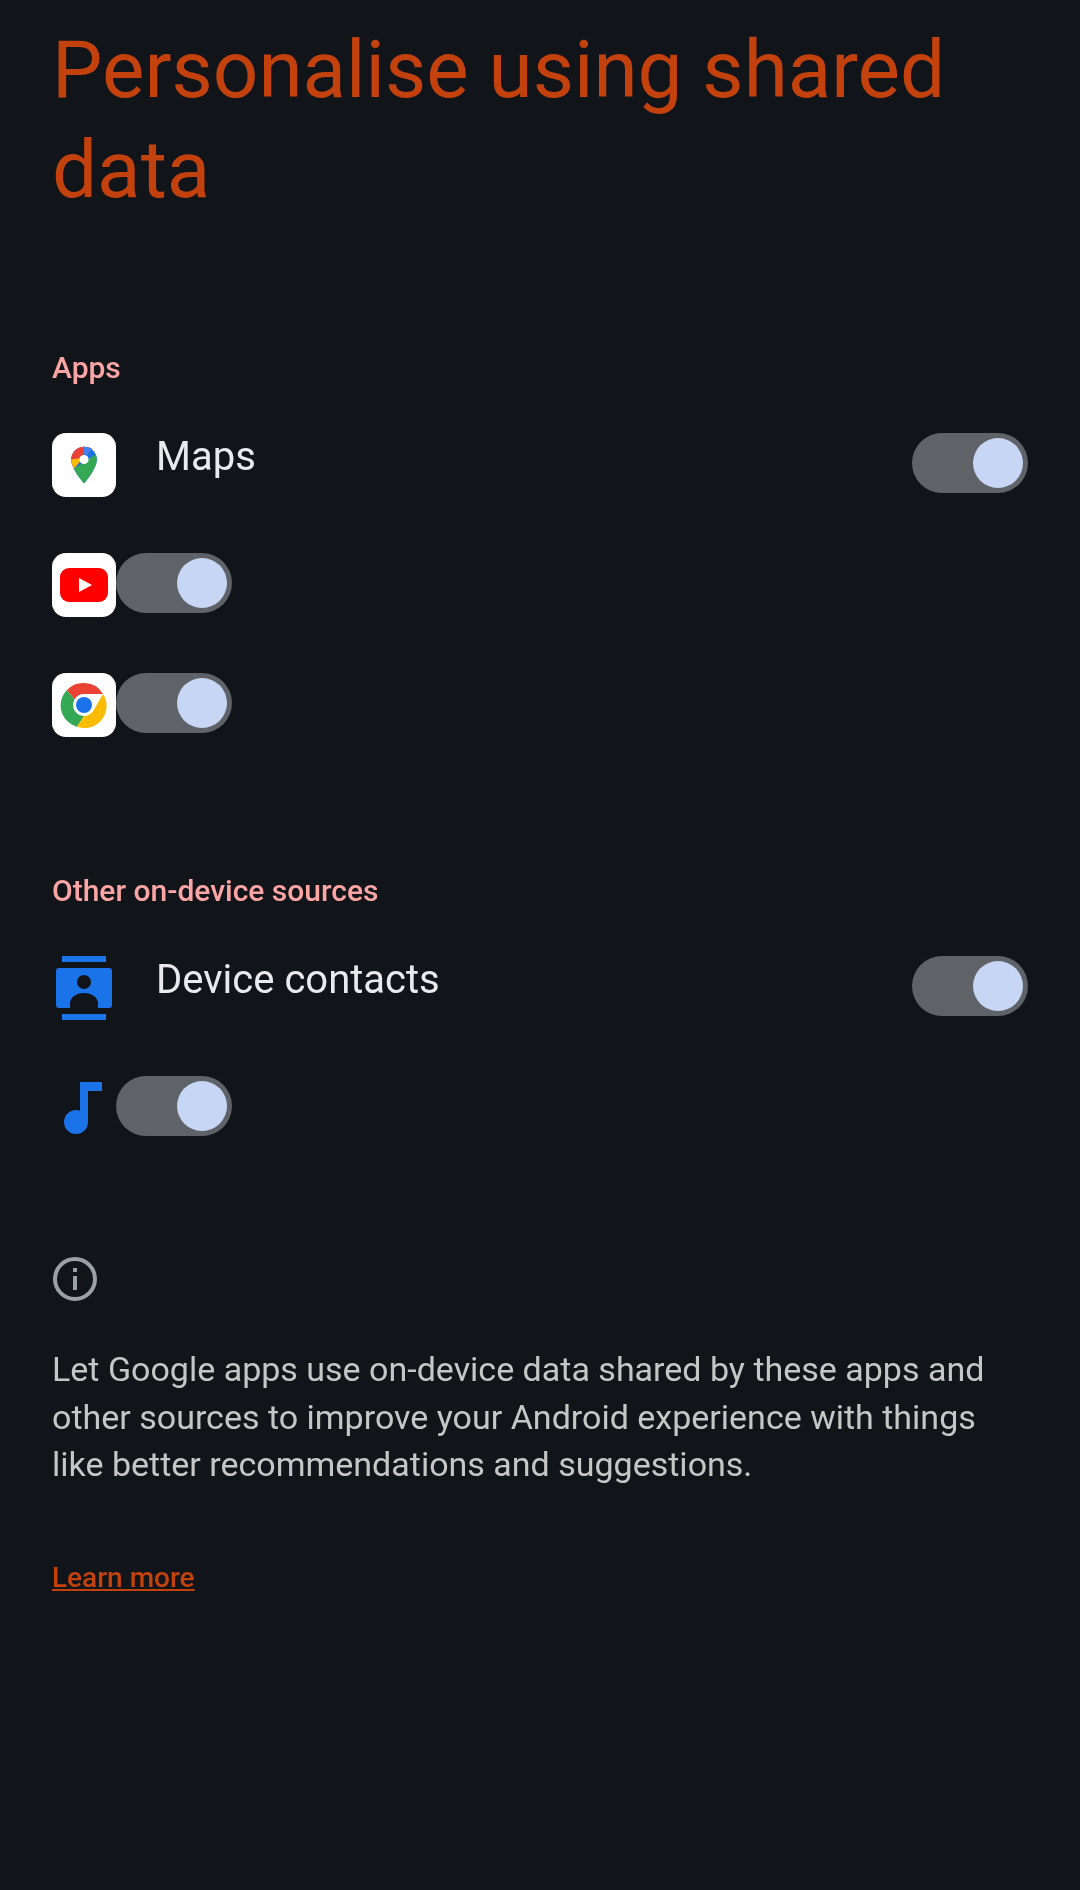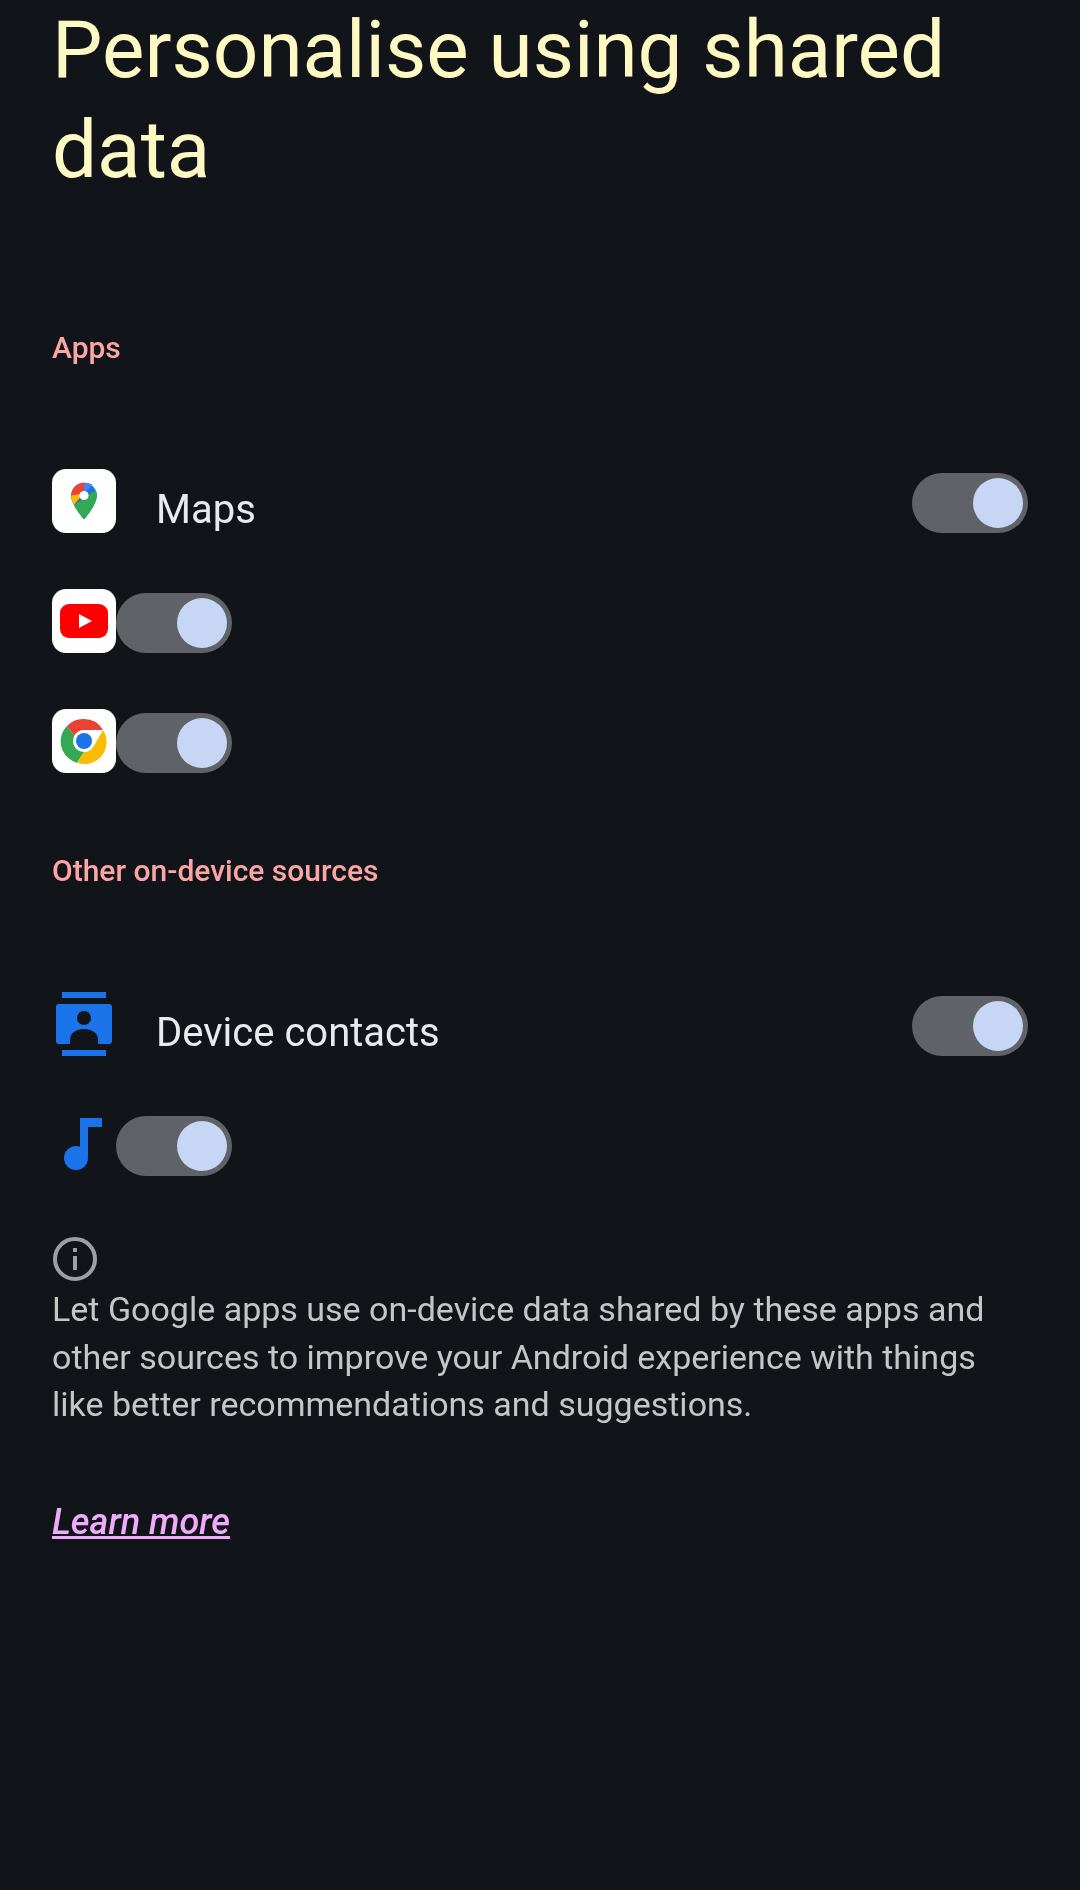--- a/index.html
+++ b/index.html
@@ -9,33 +9,33 @@
     background: #111419;
     font-family: Roboto, "Segoe UI", Arial, sans-serif;
     color: #e8eaed;
     padding: 0 52px;
     overflow: hidden;
   }
   .page-title {
     font-size: 80px;
     font-weight: 400;
     line-height: 1.25;
-    color: #fef9c3;
-    padding-top: 0;
+    color: #c2410c;
+    padding-top: 20px;
     padding-bottom: 130px;
   }
   .section-header {
     font-size: 30px;
     font-weight: 500;
     color: #fca5a5;
     margin-bottom: 48px;
   }
   .row {
     display: flex;
-    align-items: flex-end;
+    align-items: flex-start;
     height: 120px;
   }
   .icon-slot {
     width: 64px;
     height: 64px;
     border-radius: 14px;
     flex-shrink: 0;
     display: flex;
     align-items: center;
     justify-content: center;
@@ -67,30 +67,30 @@
     right: 5px;
   }
   .section-gap { height: 80px; }
   .info-row {
     margin-top: 60px;
   }
   .description {
     font-size: 34px;
     line-height: 1.4;
     color: #c4c7c5;
+    margin-top: 40px;
   }
   .learn-more {
     display: inline-block;
-    font-size: 36px;
+    font-size: 28px;
     font-weight: 500;
-    color: #f0abfc;
+    color: #c2410c;
     text-decoration: underline;
     margin-top: 72px;
     cursor: pointer;
-    font-style: italic;
   }
 </style>
 </head>
 <body>
 
 <h1 class="page-title">Personalise using shared data</h1>
 
 <div class="section-header">Apps</div>
 
 <div class="row">

